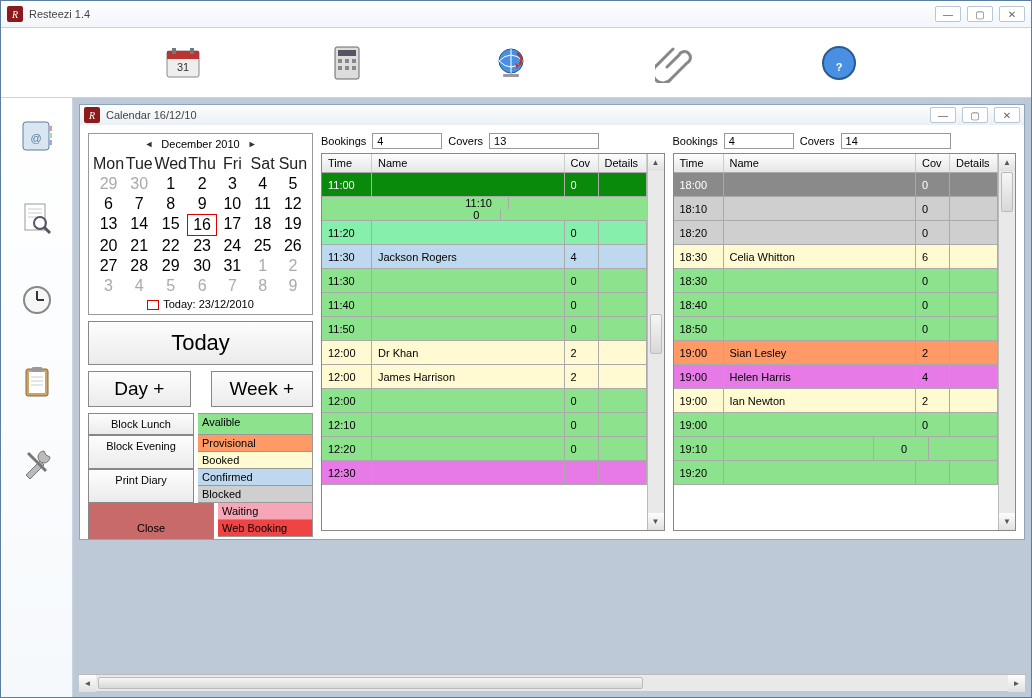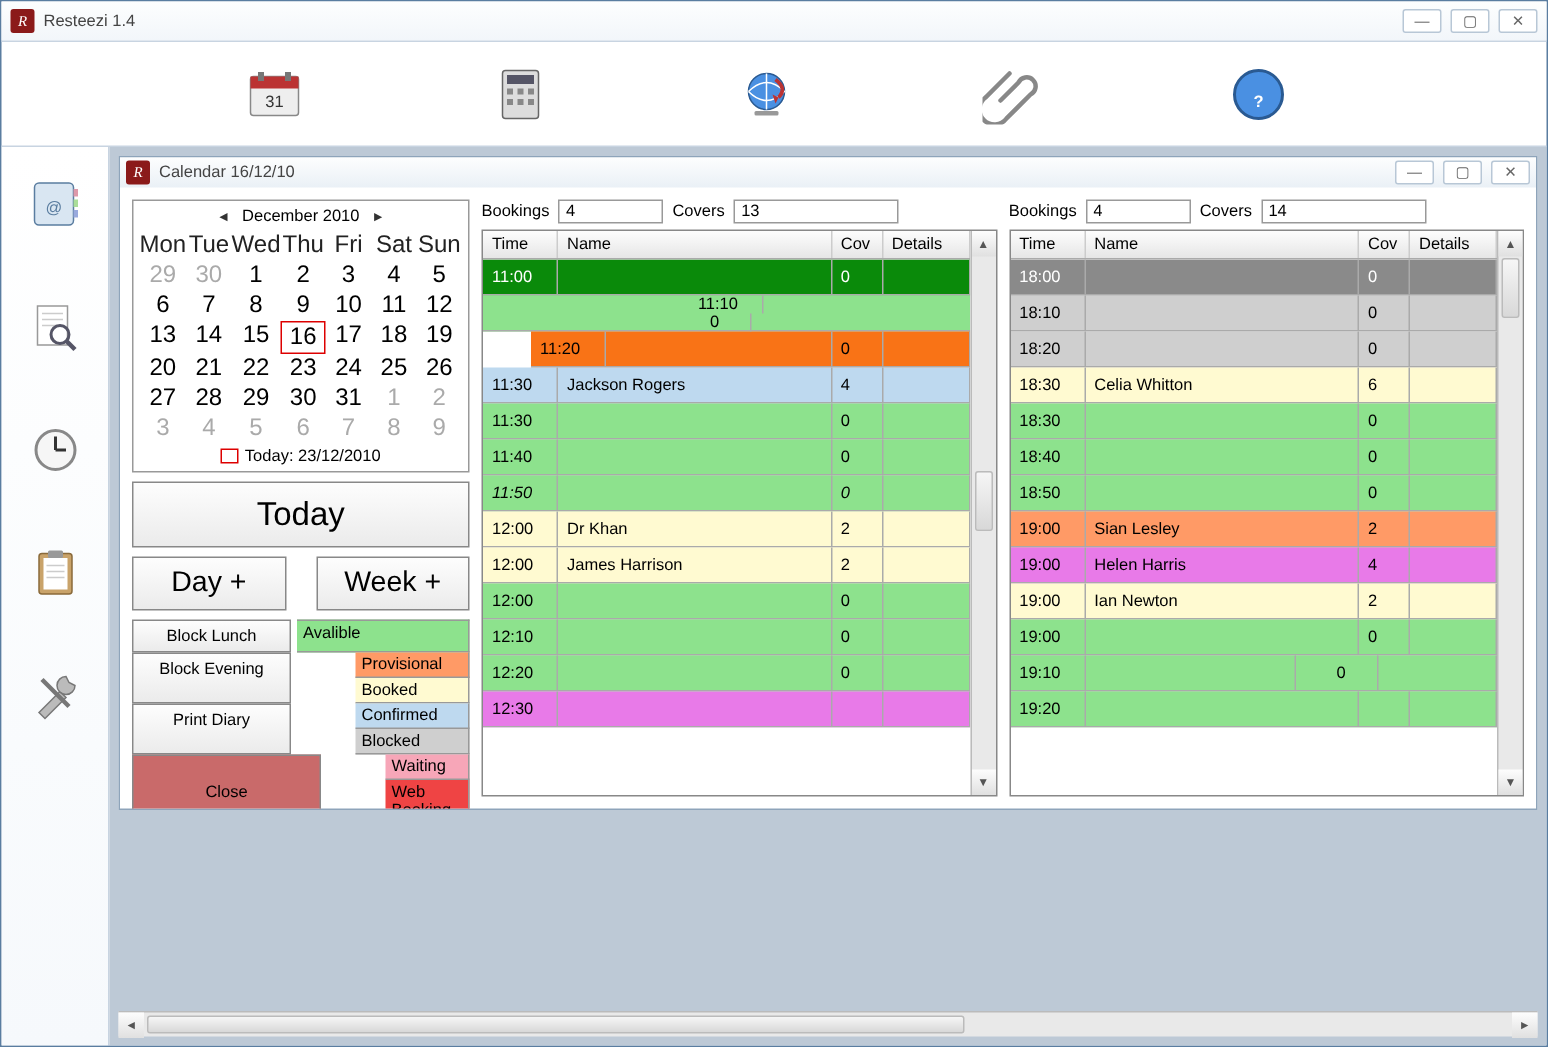--- a/index.html
+++ b/index.html
@@ -40,37 +40,37 @@
 
 .big-btn { border:1px solid #888; background:linear-gradient(#fdfdfd,#ebebeb); text-align:center; cursor:pointer; font-size:22px; padding:8px 0; }
 .two-btn { display:flex; gap:20px;}
 .two-btn .big-btn { flex:1; font-size:19px; padding:6px 0;}
 
 .small-row { display:flex; gap:4px;}
 .sm-btn { border:1px solid #888; background:linear-gradient(#fdfdfd,#ebebeb); text-align:center; cursor:pointer; font-size:11px; padding:4px 0; width:106px;}
 .legend-item { flex:1; border:1px solid #999; border-left:none; padding:2px 4px; font-size:11px;}
 .close-btn { width:126px; height:50px; background:#c96a6a; border:1px solid #888; display:flex; align-items:center; justify-content:center; cursor:pointer;}
 .legend-stack { flex:1; display:flex; flex-direction:column;}
-.legend-stack .li { border:1px solid #999; border-top:none; border-left:none; padding:2px 4px; font-size:11px;margin-left:39px;}
+.legend-stack .li { border:1px solid #999; border-top:none; border-left:none; padding:2px 4px; font-size:11px;}
 
 .grid-col { flex:1; display:flex; flex-direction:column; min-width:0;}
 .stat-row { display:flex; gap:6px; align-items:center; padding-bottom:4px;}
 .stat-row .lbl { font-size:11px;}
 .stat-row input { border:1px solid #999; padding:1px 4px; font-size:11px; }
 .bookings-in { width:70px;}
 .covers-in { width:110px;}
 
 .grid-wrap { flex:1; border:1px solid #888; display:flex; position:relative; overflow:hidden;}
 .grid-table { flex:1; overflow:hidden;}
 .grid-head { display:flex; background:linear-gradient(#fdfdfd,#e6e6e6); border-bottom:1px solid #aaa;}
 .gh { border-right:1px solid #ccc; padding:3px 6px; font-size:11px;}
 .c-time { width:50px;}
 .c-name { flex:1;}
 .c-cov { width:34px;}
-.c-det { width:58px;}
+.c-det { width:48px;}
 
 .grid-rows { overflow-y:hidden;}
 .grow { display:flex; border-bottom:1px solid #aaa; height:24px; align-items:center;}
 .grow > div { border-right:1px solid #aaa; height:100%; display:flex; align-items:center; padding:0 6px; font-size:11px;}
 .scroll-strip { width:17px; background:#e9e9e9; border-left:1px solid #bbb; position:relative;}
 .scroll-up, .scroll-down { height:17px; background:linear-gradient(#fdfdfd,#e0e0e0); display:flex; align-items:center; justify-content:center; font-size:8px; color:#555; cursor:pointer;}
 .scroll-down { position:absolute; bottom:0; left:0; right:0;}
 .scroll-thumb { position:absolute; left:2px; right:2px; background:linear-gradient(#f6f6f6,#d8d8d8); border:1px solid #bbb; border-radius:2px;}
 
 .bottom-pane { flex:1; background:#bdc9d6; position:relative;}
@@ -322,21 +322,21 @@
                         <div class="c-name"></div>
                         <div class="c-cov">0</div>
                         <div class="c-det"></div>
                       </div>
                       <div class="grow" style="background: rgb(141, 226, 141); flex-direction: column;">
                         <div class="c-time">11:10</div>
                         <div class="c-name"></div>
                         <div class="c-cov">0</div>
                         <div class="c-det"></div>
                       </div>
-                      <div class="grow" style="background: #f97316; margin-left: 32px;">
+                      <div class="grow" style="background: #86efac;">
                         <div class="c-time">11:20</div>
                         <div class="c-name"></div>
                         <div class="c-cov">0</div>
                         <div class="c-det"></div>
                       </div>
                       <div class="grow" style="background: rgb(190, 217, 239);">
                         <div class="c-time">11:30</div>
                         <div class="c-name">Jackson Rogers</div>
                         <div class="c-cov">4</div>
                         <div class="c-det"></div>
@@ -346,21 +346,21 @@
                         <div class="c-name"></div>
                         <div class="c-cov">0</div>
                         <div class="c-det"></div>
                       </div>
                       <div class="grow" style="background: rgb(141, 226, 141);">
                         <div class="c-time">11:40</div>
                         <div class="c-name"></div>
                         <div class="c-cov">0</div>
                         <div class="c-det"></div>
                       </div>
-                      <div class="grow" style="background: rgb(141, 226, 141); font-style: italic;">
+                      <div class="grow" style="background: rgb(141, 226, 141);">
                         <div class="c-time">11:50</div>
                         <div class="c-name"></div>
                         <div class="c-cov">0</div>
                         <div class="c-det"></div>
                       </div>
                       <div class="grow" style="background: rgb(255, 250, 209);">
                         <div class="c-time">12:00</div>
                         <div class="c-name">Dr Khan</div>
                         <div class="c-cov">2</div>
                         <div class="c-det"></div>

